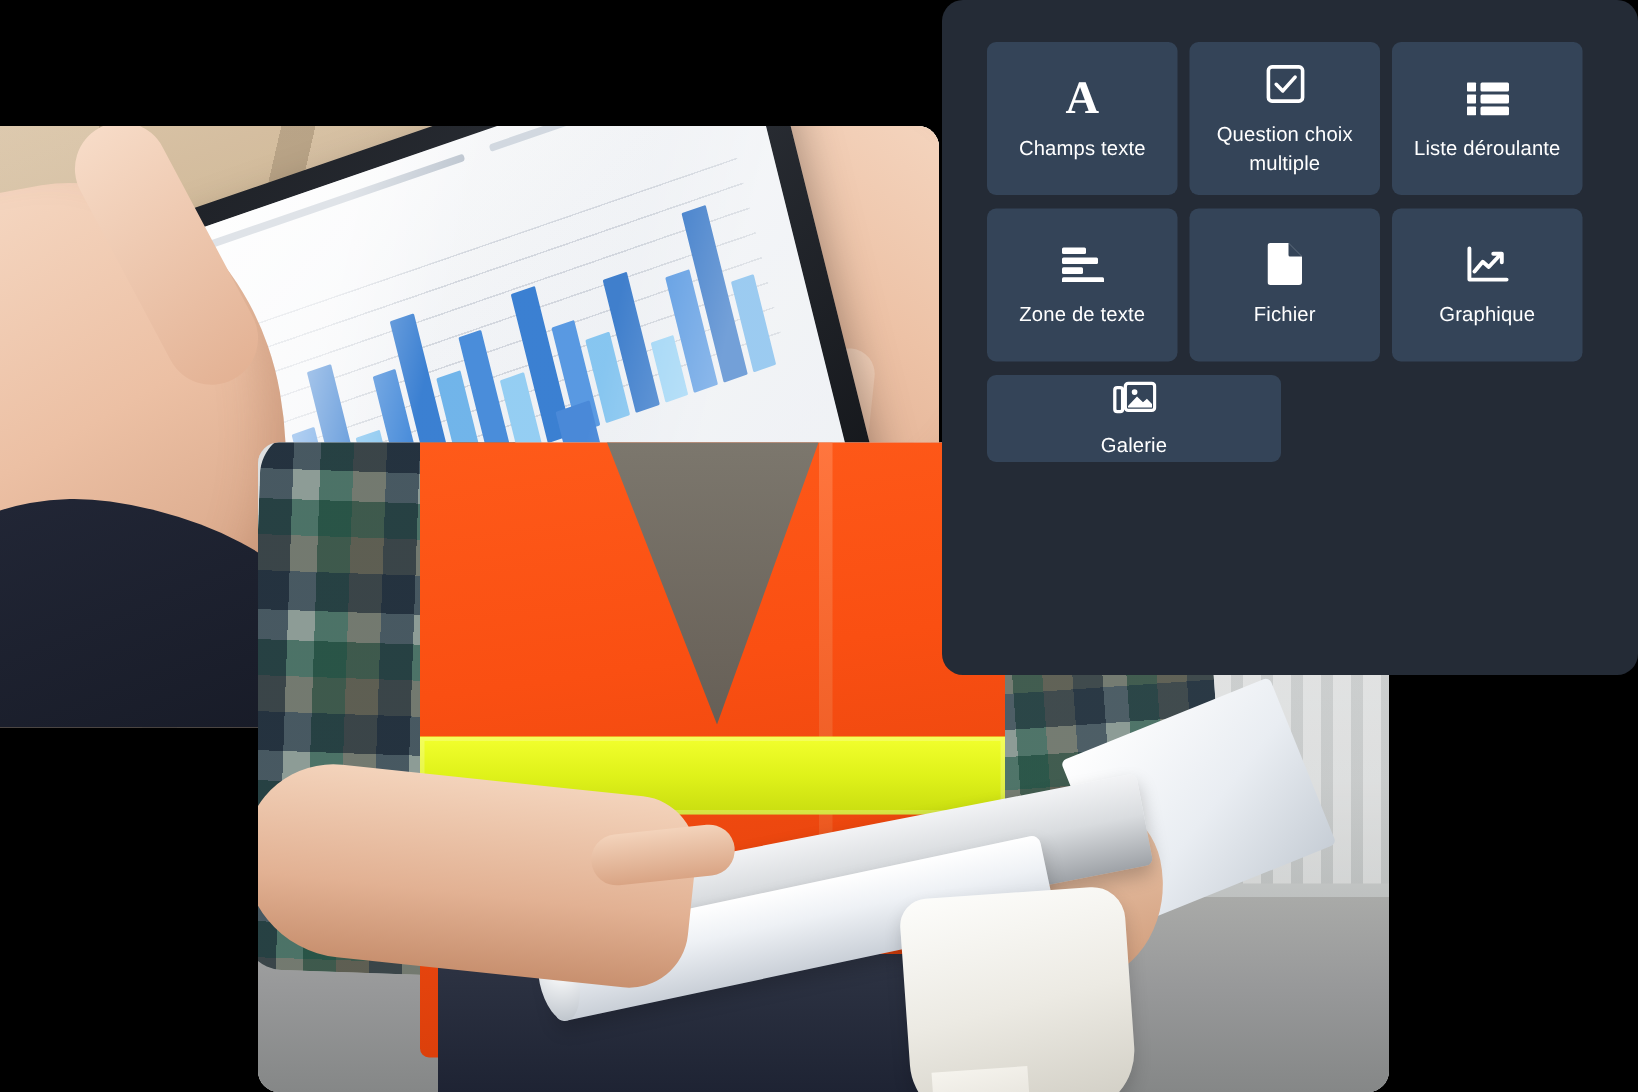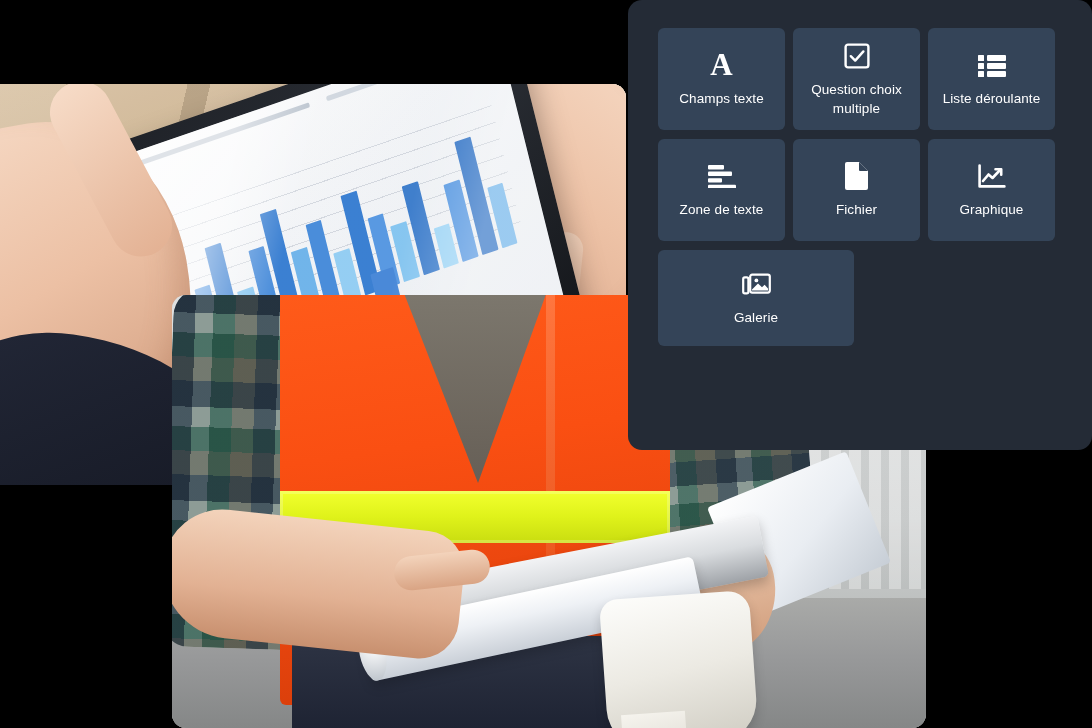--- a/index.html
+++ b/index.html
@@ -322,21 +322,21 @@
   .tile-icon { width: 30px; height: 30px; display:flex; align-items:center; justify-content:center; color:#fff; }
   .tile-icon svg { display:block; }
   .glyph-A { font-family: "Liberation Serif", serif; font-size: 31px; font-weight: 700; color:#fff; line-height: 30px; }
   
   .grid-last {
     display: grid;
     grid-template-columns: 196px 196px;
     gap: 0 8px;
     margin-top: 9px;
   }
-  .grid-last .tile { height: 96px; }
+  .grid-last .tile { height: 58px; }
 </style>
 </head>
 <body>
 
 <div id="stage">
 
   <div class="photo" id="photo-analytics">
     <div class="p-inner">
       <div class="wood"></div>
       <div class="bowl"></div>

